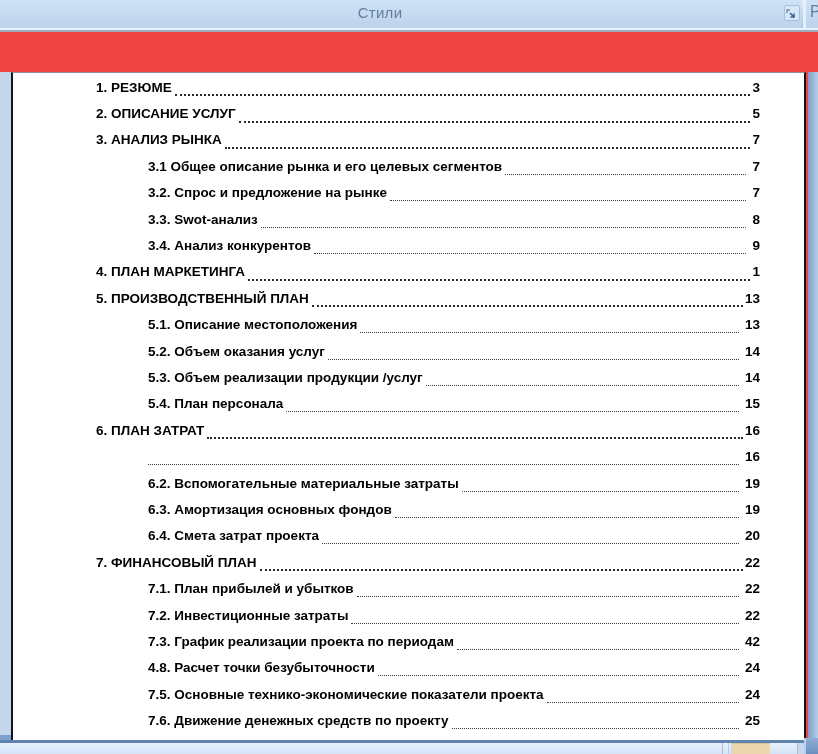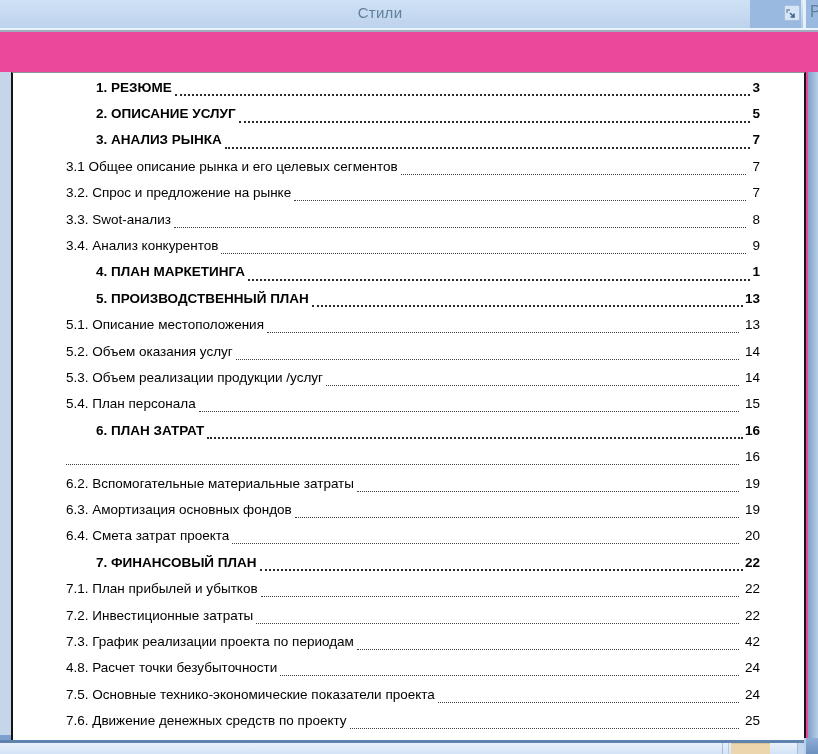--- a/index.html
+++ b/index.html
@@ -14,21 +14,21 @@
     position: relative;
     width: 818px;
     height: 754px;
     background: #99B9E0;
   }
 
   
   .ribbon-strip {
     position: absolute;
     top: 0; left: 0;
-    width: 750px; height: 28px;
+    width: 818px; height: 28px;
     background: linear-gradient(#CFE1F4, #BDD3EC);
   }
   .ribbon-light-line {
     position: absolute;
     top: 28px; left: 0;
     width: 818px; height: 2px;
     background: #EAF3FB;
   }
   .ribbon-dark-line {
     position: absolute;
@@ -71,21 +71,21 @@
     top: 3px; left: 810px;
     font-size: 16px;
     color: #617F9F;
   }
 
   
   .doc-area {
     position: absolute;
     top: 32px; left: 0;
     width: 818px; height: 708px;
-    background: #ec4899;
+    background: #ef4444;
   }
   .left-strip {
     position: absolute;
     top: 40px; left: 0;
     width: 11px; height: 668px;
     background: #C5D6EA;
   }
   .right-strip {
     position: absolute;
     top: 40px; left: 808px;
@@ -117,22 +117,23 @@
     padding-right: 44px;
     font-size: 13.5px;
     color: #000;
     cursor: pointer;
   }
   .toc-row.level1 {
     padding-left: 83px;
     font-weight: 700;
   }
   .toc-row.level2 {
-    padding-left: 53px;
-    font-weight: 400;
+    padding-left: 87px;
+    font-weight: 700;
+    margin-left: 48px;
   }
   .toc-text {
     white-space: nowrap;
     padding-right: 3px;
   }
   .leader {
     flex: 1;
     height: 9px;
     align-self: center;
     margin-top: 7px;

